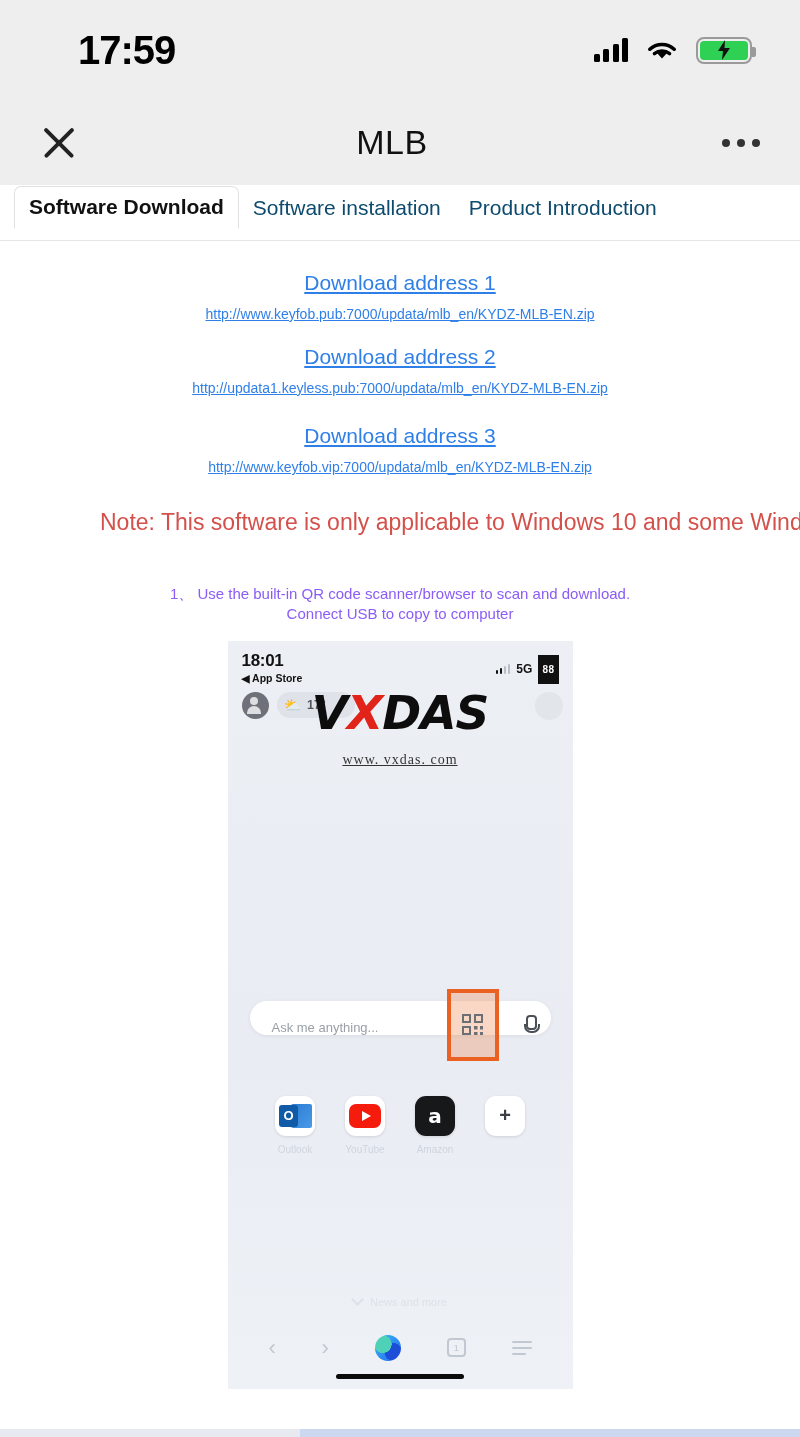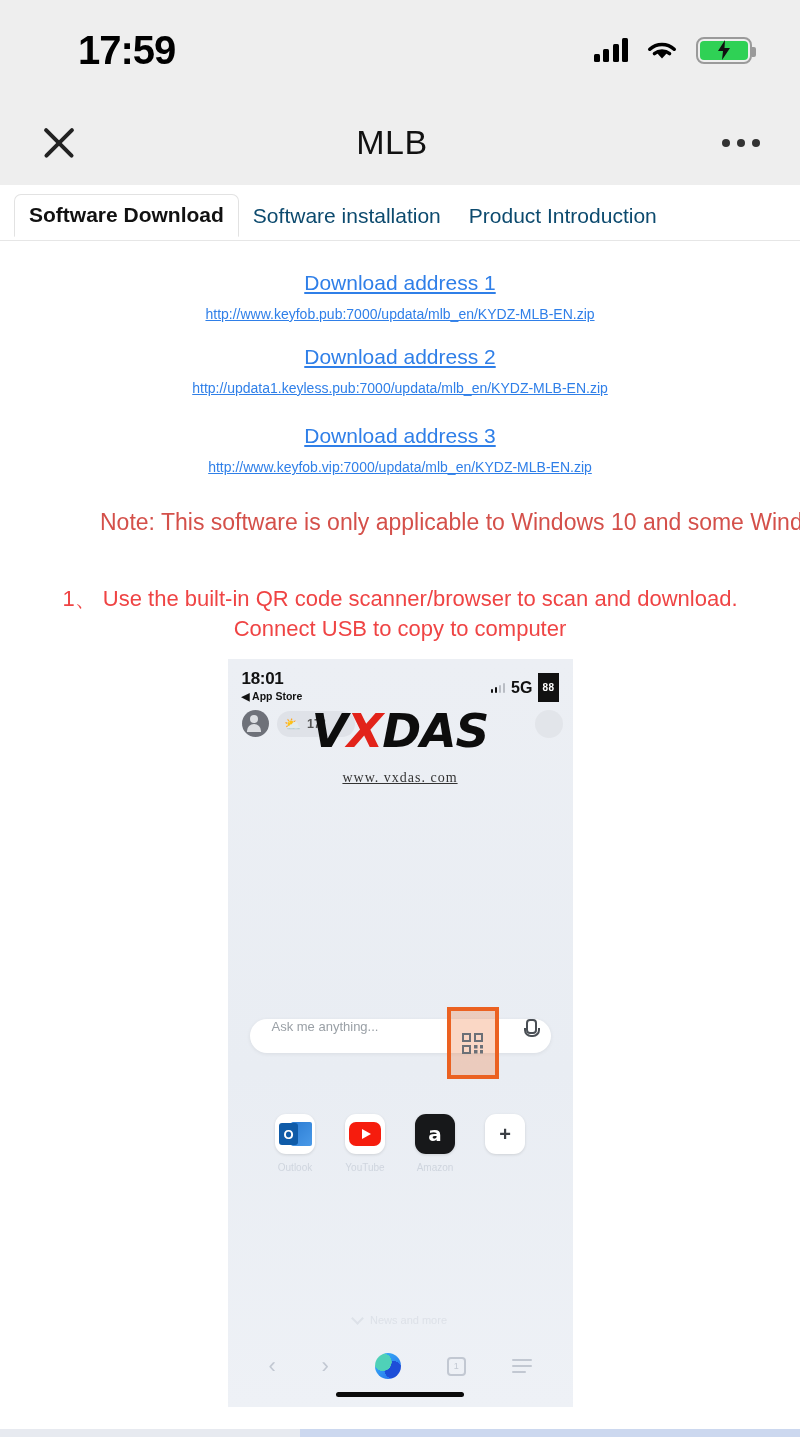--- a/index.html
+++ b/index.html
@@ -80,21 +80,21 @@
     position: absolute; left: 0; right: 16px; text-align: center;
     font-size: 34px; font-weight: 400; color: #111; letter-spacing: 0.5px;
   }
   .nav-more { display: flex; gap: 7px; align-items: center; cursor: pointer; z-index: 2; }
   .nav-more span { width: 8px; height: 8px; background: #333; border-radius: 50%; }
 
   
   .tab-strip {
     display: flex;
     align-items: flex-end;
-    padding: 14px 0 4px 14px;
+    padding: 14px 0 12px 14px;
     border-bottom: 1px solid #e6e6e6;
     background: #fff;
     height: 56px;
   }
   .tab {
     font-size: 21px;
     padding: 9px 14px 10px 14px;
     color: #0c4a6e;
     cursor: pointer;
     white-space: nowrap;
@@ -136,22 +136,22 @@
     color: #d4504a;
     text-align: center;
     white-space: nowrap;
     overflow: hidden;
     padding-left: 100px;
   }
 
   .step1 {
     margin-top: 48px;
     text-align: center;
-    color: #ef4444;
-    font-size: 22px;
+    color: #8b5cf6;
+    font-size: 15px;
     line-height: 1.35;
     font-weight: 500;
   }
 
   
   .shot-wrap { display: flex; justify-content: center; margin-top: 16px; }
   .shot {
     width: 345px; height: 748px;
     background: linear-gradient(180deg,#eceff4 0%, #e9edf3 55%, #eef1f6 100%);
     position: relative;
@@ -163,21 +163,21 @@
     display: flex; justify-content: space-between; align-items: flex-start;
     padding: 10px 14px 0 14px;
   }
   .s-time { font-size: 17px; font-weight: 700; color: #111; letter-spacing:-0.3px; }
   .s-back { font-size: 10.5px; font-weight: 700; color: #111; margin-top: 1px; }
   .s-right { display: flex; align-items: center; gap: 6px; padding-top: 4px; }
   .s-sig { display:flex; align-items:flex-end; gap:1.5px; height:10px; }
   .s-sig i { width:2.5px; background:#111; border-radius:1px; display:block; }
   .s-sig i:nth-child(1){height:4px;} .s-sig i:nth-child(2){height:6px;}
   .s-sig i:nth-child(3){height:8px; background:#b9bdc4;} .s-sig i:nth-child(4){height:10px;background:#b9bdc4;}
-  .s-5g { font-size: 16px; font-weight: 700; color:#111; }
+  .s-5g { font-size: 12px; font-weight: 700; color:#111; }
   .s-batt {
     background:#111; color:#fff; font-size:10px; font-weight:700;
     border-radius:0; padding:9px 4px; letter-spacing:0.5px;
   }
   
   .s-widgets { display:flex; align-items:center; gap:8px; padding: 8px 14px 0 14px; position: relative; }
   .s-avatar {
     width:27px; height:27px; border-radius:50%;
     background:#6e7179; position: relative;
   }
@@ -214,21 +214,21 @@
   .wm-logo .x { color: #e2231a; }
   .wm-url {
     font-family: "Liberation Serif", serif;
     font-size: 14px; color: #333; margin-top: 16px; letter-spacing: 1px; text-decoration: underline;
   }
 
   
   .s-search-zone { position: absolute; left: 0; right: 0; top: 360px; }
   .s-search {
     margin: 0 22px; height: 34px; background: #fff;
-    border-radius: 23px; display: flex; align-items: flex-start;
+    border-radius: 23px; display: flex; align-items: flex-end;
     padding: 0 14px 0 22px; box-shadow: 0 1px 4px rgba(0,0,0,.07);
     position: relative;
     gap: 41px;
   }
   .s-placeholder { flex: 1; font-size: 13px; color: #9aa0a6; }
   .s-qr-hl {
     position: absolute; right: 52px; top: -12px;
     width: 52px; height: 72px;
     border: 4px solid #eb6121; background: rgba(240,140,90,.35);
     display: flex; align-items: center; justify-content: center;

